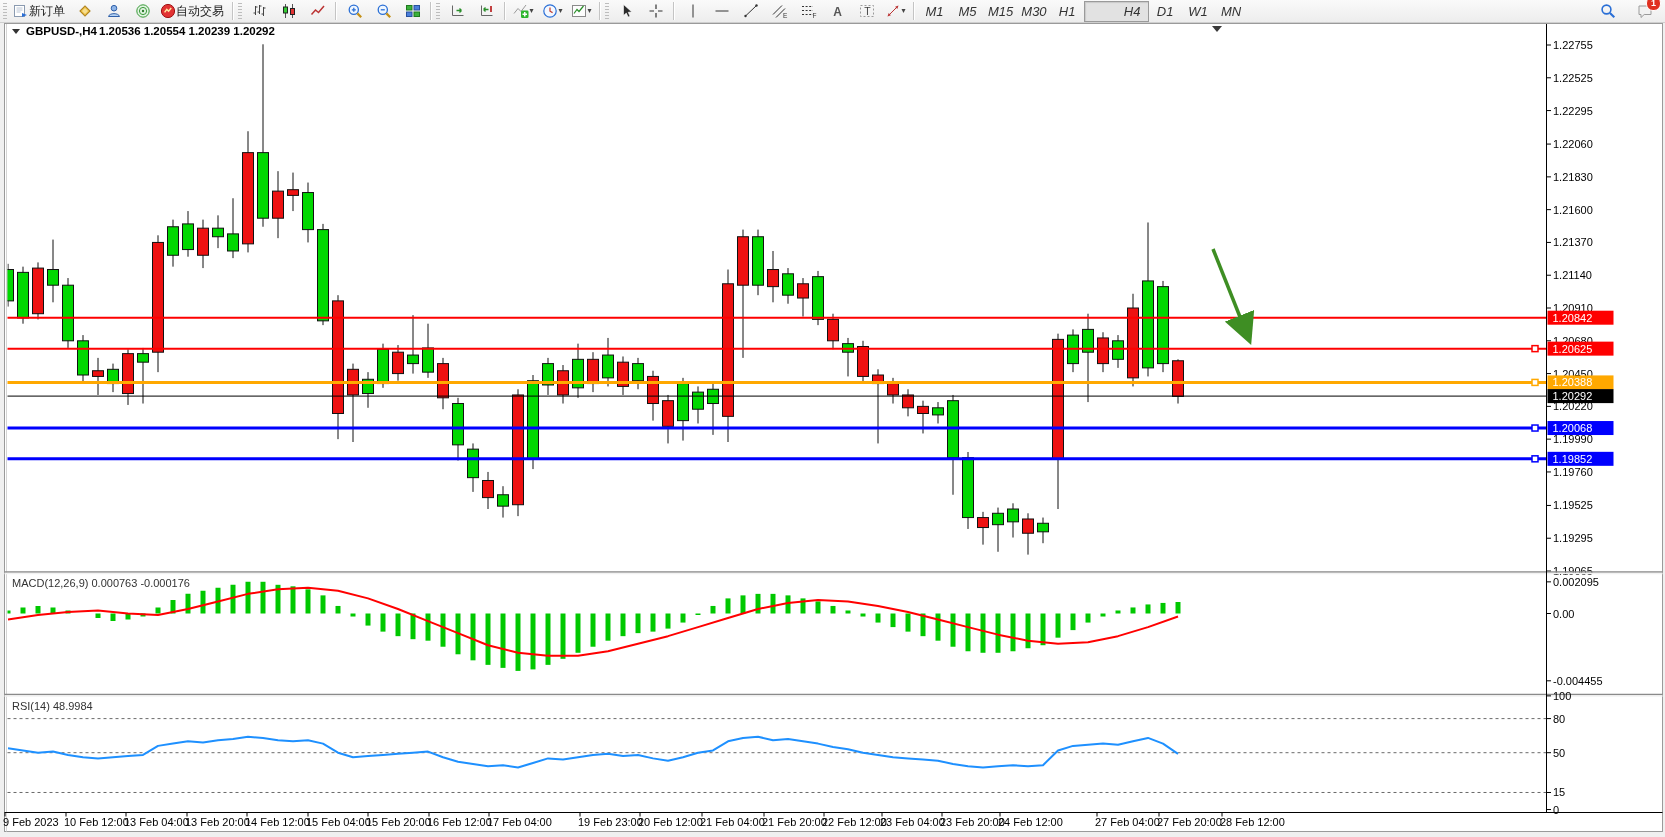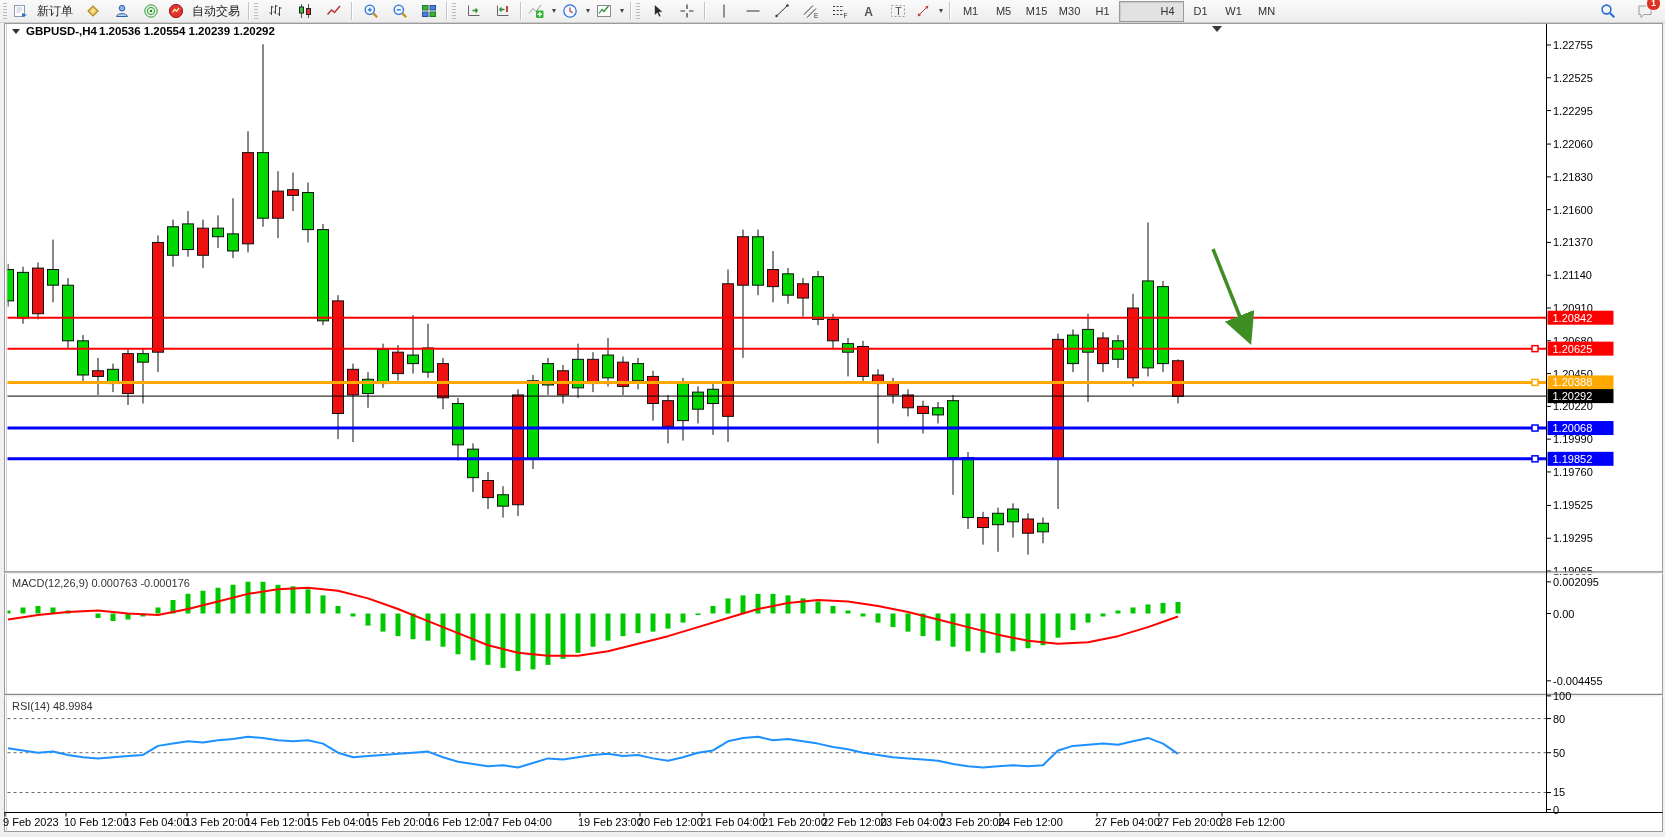--- a/index.html
+++ b/index.html
@@ -3,29 +3,29 @@
 <meta charset="utf-8">
 <style>
   html,body{margin:0;padding:0;background:#e8e8e8;}
   .app{position:relative;width:1665px;height:837px;background:#fff;overflow:hidden;
        font-family:"Liberation Sans","DejaVu Sans",sans-serif;}
   
   .toolbar{position:absolute;left:0;top:0;width:1665px;height:23px;z-index:5;
      background:linear-gradient(#fafafa,#ededed);border-bottom:1px solid #cfcfcf;
      display:flex;align-items:center;padding-left:2px;box-sizing:border-box;}
   .tbtn{height:21px;min-width:23px;display:flex;align-items:center;justify-content:center;
-     gap:8px;border:1px solid transparent;border-radius:2px;padding:0 2px;cursor:default;}
+     gap:0;border:1px solid transparent;border-radius:2px;padding:0 2px;cursor:default;}
   .tbtn svg{width:16px;height:16px;display:block;}
   .tbtn .lbl{font-size:12px;color:#222;white-space:nowrap;padding-right:2px;}
   .caret{font-size:8px;color:#444;line-height:1;}
   .sep{width:1px;height:18px;background:#c4c4c4;border-right:1px solid #fff;margin:0 3px;}
   .grip{width:4px;height:17px;margin:0 3px 0 1px;
      background:repeating-linear-gradient(180deg,#bdbdbd 0 1px,rgba(0,0,0,0) 1px 3px);}
   .tf{height:19px;min-width:25px;display:flex;align-items:center;justify-content:center;
-     font-size:11px;color:#333;border:1px solid transparent;padding:0 3px;}
+     font-size:13px;color:#333;border:1px solid transparent;padding:0 3px;font-style:italic;}
   .tf.active{background:#e2e2e2;border:1px solid #9a9a9a;box-shadow:inset 1px 1px 1px #c9c9c9;padding-left:35px;}
   .tb-right{margin-left:auto;display:flex;align-items:center;padding-right:6px;position:relative;}
   .badge{position:absolute;right:-2px;top:-4px;min-width:13px;height:13px;border-radius:7px;
      background:#e03020;color:#fff;font-size:9px;font-weight:bold;display:flex;
      align-items:center;justify-content:center;border:1px solid #fff;}
   .chatwrap{position:relative;margin-left:8px;}
   
   #chart-svg{position:absolute;left:0;top:0;z-index:1;}
   text{font-family:"Liberation Sans","DejaVu Sans",sans-serif;}
 </style>

